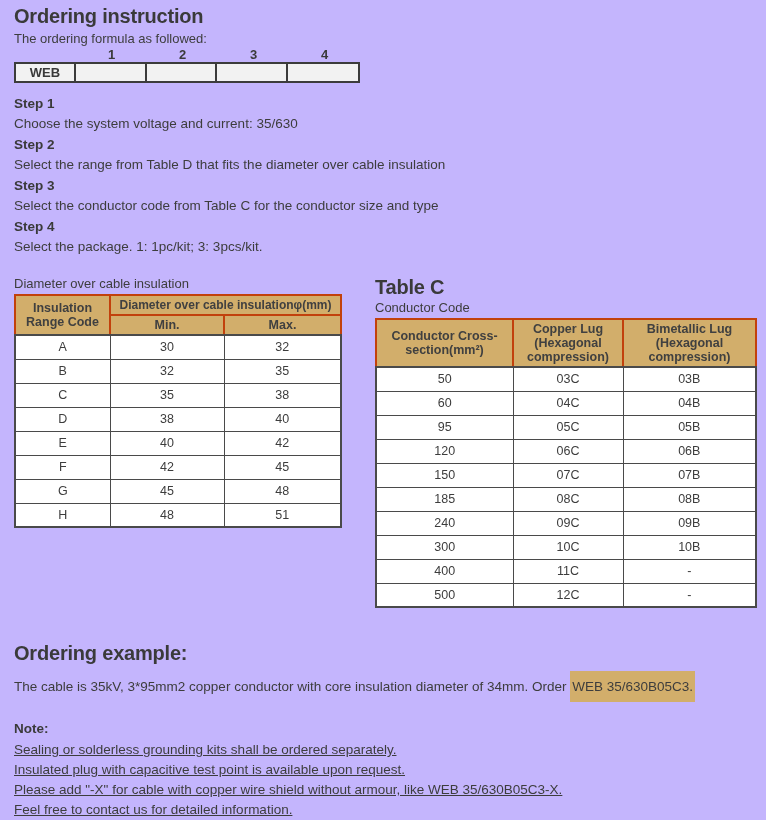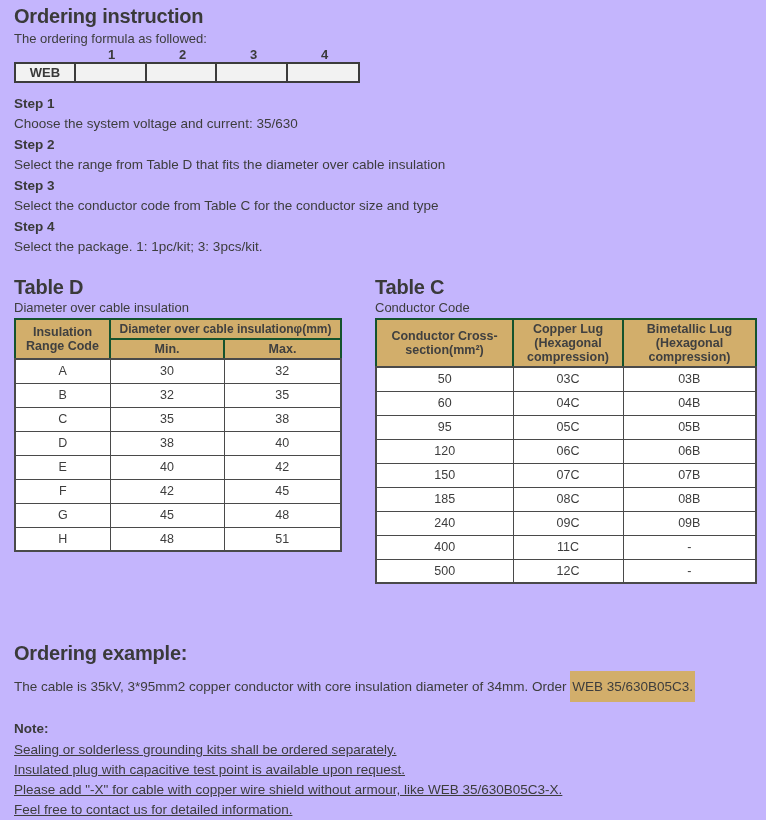--- a/index.html
+++ b/index.html
@@ -49,21 +49,21 @@
     font-size: 20px; line-height: 22px; font-weight: bold;
     color: #3a3a3a; letter-spacing: -0.2px; margin-bottom: 2px;
   }
   .table-subtitle { font-size: 13px; line-height: 15px; color: #3d3d3d; margin-bottom: 3px; }
 
   table.data-table { border-collapse: collapse; table-layout: fixed; }
   table.data-table { border: 2.5px solid #4a4a4a; }
   table.data-table th {
     background: #d2ae6b; color: #404040; font-weight: bold;
     font-size: 12.5px; line-height: 14px; text-align: center;
-    border: 2px solid #14532d; padding: 2px 1px; vertical-align: middle;
+    border: 2px solid #c2410c; padding: 2px 1px; vertical-align: middle;
   }
   table.data-table th.hdr-bottom { border-bottom: 2.5px solid #4a4a4a; }
   table.data-table td {
     border: 1.5px solid #4a4a4a; background: #ffffff;
     font-size: 12.5px; color: #3d3d3d; text-align: center;
     vertical-align: middle; padding: 0 2px;
   }
   .tbl-d { width: 326px; }
   .tbl-d col.c1 { width: 95px; } .tbl-d col.c2 { width: 114px; } .tbl-d col.c3 { width: 117px; }
   .tbl-d thead tr { height: 20px; }
@@ -117,21 +117,20 @@
     <div class="step-text">Choose the system voltage and current: 35/630</div>
     <div class="step-heading">Step 2</div>
     <div class="step-text">Select the range from Table D that fits the diameter over cable insulation</div>
     <div class="step-heading">Step 3</div>
     <div class="step-text">Select the conductor code from Table C for the conductor size and type</div>
     <div class="step-heading">Step 4</div>
     <div class="step-text">Select the package. 1: 1pc/kit; 3: 3pcs/kit.</div>
   </div>
 
   <div class="table-block-d">
-    <h2 class="table-title">Table D</h2>
     <div class="table-subtitle">Diameter over cable insulation</div>
     <table class="data-table tbl-d">
       <colgroup>
           <col class="c1">
           <col class="c2">
           <col class="c3">
         </colgroup>
       <thead>
         <tr>
           <th rowspan="2" class="hdr-bottom">Insulation Range Code</th>
@@ -233,20 +232,25 @@
             <td>185</td>
             <td>08C</td>
             <td>08B</td>
           </tr>
         <tr>
             <td>240</td>
             <td>09C</td>
             <td>09B</td>
           </tr>
         <tr>
+            <td>300</td>
+            <td>10C</td>
+            <td>10B</td>
+          </tr>
+        <tr>
             <td>400</td>
             <td>11C</td>
             <td>-</td>
           </tr>
         <tr>
             <td>500</td>
             <td>12C</td>
             <td>-</td>
           </tr>
       </tbody>

